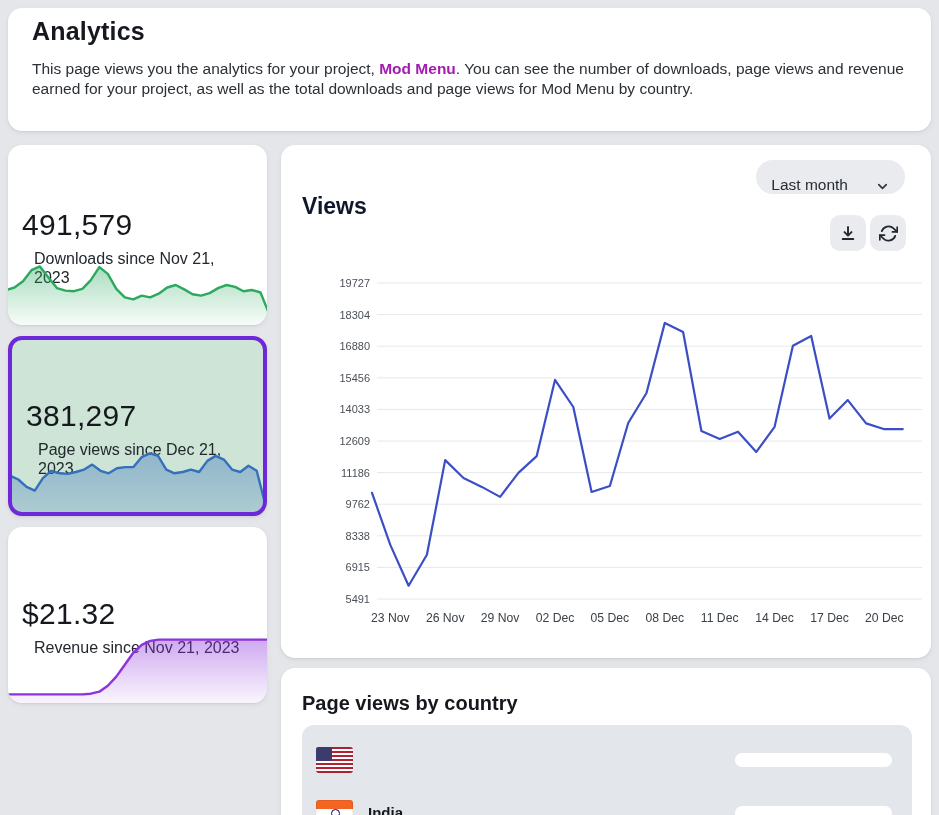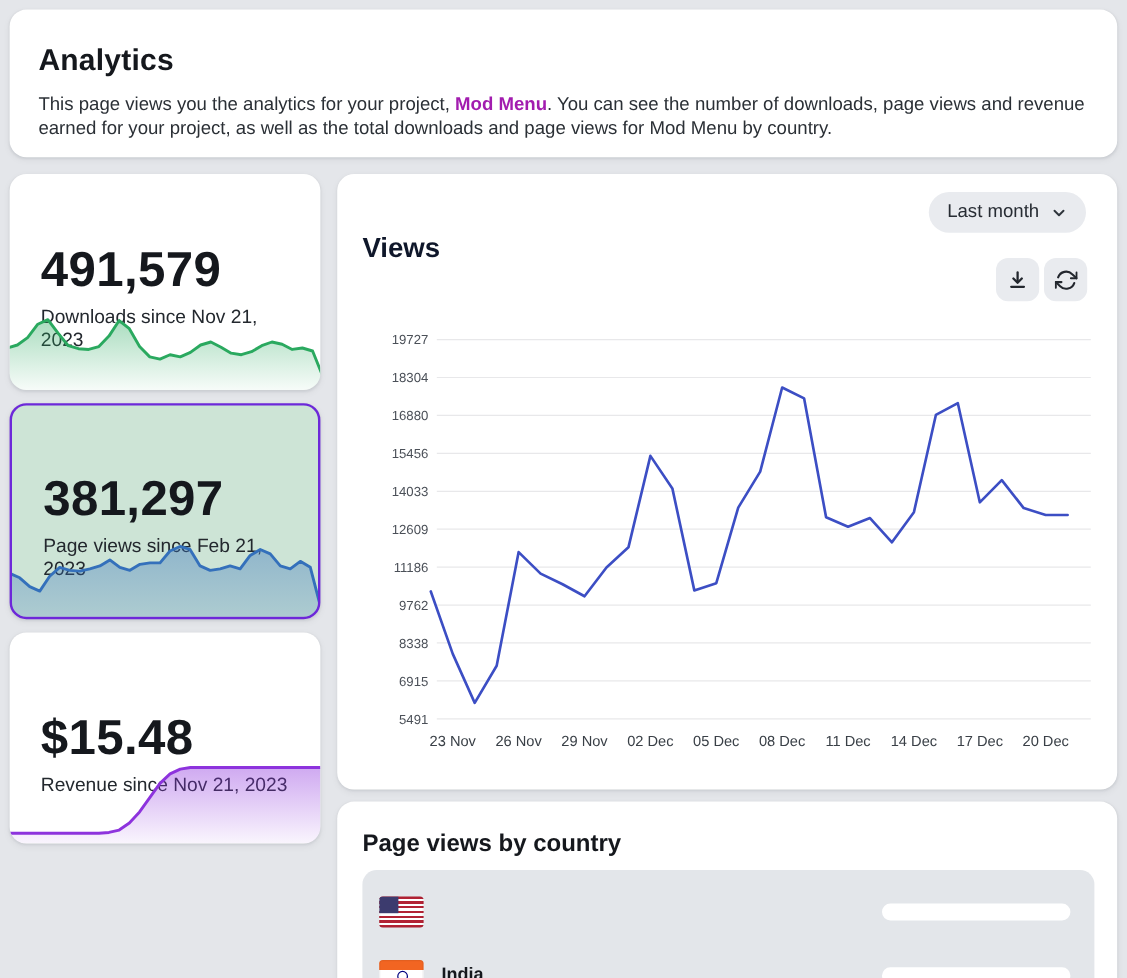--- a/index.html
+++ b/index.html
@@ -12,57 +12,57 @@
   }
   .card {
     position:absolute;
     background:#ffffff;
     border-radius:14px;
     box-shadow:0 1px 2px rgba(20,25,35,.07), 0 2px 6px rgba(20,25,35,.05);
   }
   
   .header-card { left:8px; top:8px; width:923px; height:123px; }
   .header-card h1 {
-    margin:28px 24px 0; font-size:25px; font-weight:800; letter-spacing:.2px; color:#15181d;
+    margin:9px 24px 0; font-size:25px; font-weight:800; letter-spacing:.2px; color:#15181d;
   }
   .header-card p {
     margin:13px 24px 0; font-size:15.5px; line-height:19.5px; color:#2b3036; max-width:886px;
   }
   .header-card b { font-weight:700; color:#a21caf; }
   
   .stat-card {
     position:absolute; left:8px; width:259px; height:180px;
     background:#ffffff; border:none; border-radius:14px; overflow:hidden;
     box-shadow:0 1px 2px rgba(20,25,35,.07), 0 2px 6px rgba(20,25,35,.05);
     text-align:left; font-family:inherit; cursor:pointer; display:block; padding:0;
   }
   #stat-downloads { top:145px; }
-  #stat-pageviews { top:336px; background:#cde4d6; border:2px solid #6d28d9; }
+  #stat-pageviews { top:336px; background:#cde4d6; border:4px solid #6d28d9; }
   #stat-revenue   { top:527px; height:176px; }
-  .stat-value { margin:24px 26px 0; font-size:41px; font-weight:700; letter-spacing:.3px; color:#15181d; }
+  .stat-value { margin:24px 14px 0; font-size:30px; font-weight:400; letter-spacing:.3px; color:#15181d; }
   .stat-label { margin:7px 26px 0; font-size:16px; line-height:19px; color:#23282e; max-width:210px; }
   .spark { position:absolute; left:0; bottom:0; width:100%; height:72px; display:block; }
   #spark-revenue { height:76px; }
   
   .views-card { left:281px; top:145px; width:650px; height:513px; }
   .range-pill {
     position:absolute; top:15px; right:26px; height:34px; padding:0 15px;
     background:#e9ebef; border:none; border-radius:17px;
     font-family:inherit; font-size:15.5px; font-weight:500; color:#272c33;
-    display:flex; align-items:center; gap:9px; cursor:pointer;
+    display:flex; align-items:flex-end; gap:27px; cursor:pointer;
   }
   .views-title { position:absolute; left:21px; top:48px; font-size:23px; font-weight:800; color:#0f172a; }
   .icon-btn {
     position:absolute; top:70px; width:36px; height:36px;
     background:#e9ebef; border:none; border-radius:10px;
     display:flex; align-items:center; justify-content:center; cursor:pointer;
   }
   #btn-download { right:65px; }
   #btn-refresh  { right:25px; }
-  .chart-wrap { position:absolute; left:28px; top:125px; width:606px; height:365px; }
+  .chart-wrap { position:absolute; left:41px; top:125px; width:606px; height:365px; }
   
   .country-card { left:281px; top:668px; width:650px; height:330px; }
   .country-title { margin:24px 0 0 21px; font-size:20px; font-weight:800; color:#15181d; }
   .country-list {
     position:absolute; left:21px; top:57px; width:610px; height:250px;
     background:#e3e6ea; border-radius:12px; padding:8px 0;
   }
   .country-row { position:relative; height:53px; display:flex; align-items:center; padding:0 20px 0 14px; }
   .flag { width:37px; height:26px; border-radius:3px; margin-right:15px; flex:none; position:relative; overflow:hidden; box-shadow:0 0 0 1px rgba(0,0,0,.06) inset; }
   .flag-us { background:repeating-linear-gradient(180deg,#b22234 0 2px,#ffffff 2px 4px); }
@@ -96,35 +96,35 @@
           <stop offset="1" stop-color="#2aa95f" stop-opacity="0.02"></stop>
         </linearGradient>
       </defs>
       <path d="M-2.0 37.0 L6.5 34.5 L15.0 28.3 L23.5 17.2 L31.9 13.4 L40.4 24.6 L48.9 35.1 L57.4 37.6 L65.9 38.2 L74.4 35.8 L82.8 27.1 L91.3 14.1 L99.8 20.9 L108.3 35.8 L116.8 44.4 L125.3 46.3 L133.7 42.6 L142.2 44.4 L150.7 40.7 L159.2 34.5 L167.7 32.0 L176.2 36.4 L184.6 41.3 L193.1 42.6 L201.6 40.1 L210.1 35.1 L218.6 32.0 L227.1 33.9 L235.5 38.2 L244.0 37.0 L252.5 39.5 L261.0 60.6 L261 75 L-2 75 Z" fill="url(#spark-downloads-g)" stroke="none"></path>
       <path d="M-2.0 37.0 L6.5 34.5 L15.0 28.3 L23.5 17.2 L31.9 13.4 L40.4 24.6 L48.9 35.1 L57.4 37.6 L65.9 38.2 L74.4 35.8 L82.8 27.1 L91.3 14.1 L99.8 20.9 L108.3 35.8 L116.8 44.4 L125.3 46.3 L133.7 42.6 L142.2 44.4 L150.7 40.7 L159.2 34.5 L167.7 32.0 L176.2 36.4 L184.6 41.3 L193.1 42.6 L201.6 40.1 L210.1 35.1 L218.6 32.0 L227.1 33.9 L235.5 38.2 L244.0 37.0 L252.5 39.5 L261.0 60.6" fill="none" stroke="#2aa95f" stroke-width="2.4" vector-effect="non-scaling-stroke" stroke-linejoin="round" stroke-linecap="round"></path>
     </svg>
 </button>
 
 <button class="stat-card" id="stat-pageviews">
   <div class="stat-value">381,297</div>
-  <div class="stat-label">Page views since Feb 21, 2023</div>
+  <div class="stat-label">Page views since Dec 21, 2023</div>
   <svg class="spark" id="spark-pageviews" viewBox="0 0 259 72" preserveAspectRatio="none">
       <defs>
         <linearGradient id="spark-pageviews-g" x1="0" y1="0" x2="0" y2="1">
           <stop offset="0" stop-color="#3470bb" stop-opacity="0.4"></stop>
           <stop offset="1" stop-color="#3470bb" stop-opacity="0.2"></stop>
         </linearGradient>
       </defs>
       <path d="M-2.0 35.8 L6.5 39.5 L15.0 46.9 L23.5 50.6 L31.9 38.2 L40.4 30.8 L48.9 33.3 L57.4 33.9 L65.9 32.0 L74.4 29.6 L82.8 24.6 L91.3 30.8 L99.8 33.3 L108.3 28.3 L116.8 27.1 L125.3 27.1 L133.7 17.2 L142.2 13.4 L150.7 15.9 L159.2 29.6 L167.7 33.3 L176.2 32.0 L184.6 29.6 L193.1 32.0 L201.6 20.9 L210.1 15.9 L218.6 19.6 L227.1 29.6 L235.5 32.0 L244.0 25.8 L252.5 30.8 L261.0 63.0 L261 75 L-2 75 Z" fill="url(#spark-pageviews-g)" stroke="none"></path>
       <path d="M-2.0 35.8 L6.5 39.5 L15.0 46.9 L23.5 50.6 L31.9 38.2 L40.4 30.8 L48.9 33.3 L57.4 33.9 L65.9 32.0 L74.4 29.6 L82.8 24.6 L91.3 30.8 L99.8 33.3 L108.3 28.3 L116.8 27.1 L125.3 27.1 L133.7 17.2 L142.2 13.4 L150.7 15.9 L159.2 29.6 L167.7 33.3 L176.2 32.0 L184.6 29.6 L193.1 32.0 L201.6 20.9 L210.1 15.9 L218.6 19.6 L227.1 29.6 L235.5 32.0 L244.0 25.8 L252.5 30.8 L261.0 63.0" fill="none" stroke="#3470bb" stroke-width="2.4" vector-effect="non-scaling-stroke" stroke-linejoin="round" stroke-linecap="round"></path>
     </svg>
 </button>
 
 <button class="stat-card" id="stat-revenue">
-  <div class="stat-value">$15.48</div>
+  <div class="stat-value">$21.32</div>
   <div class="stat-label">Revenue since Nov 21, 2023</div>
   <svg class="spark" id="spark-revenue" viewBox="0 0 259 76" preserveAspectRatio="none">
       <defs>
         <linearGradient id="spark-revenue-g" x1="0" y1="0" x2="0" y2="1">
           <stop offset="0" stop-color="#8d33dd" stop-opacity="0.42"></stop>
           <stop offset="1" stop-color="#8d33dd" stop-opacity="0.03"></stop>
         </linearGradient>
       </defs>
       <path d="M-2.0 67.4 L6.5 67.4 L15.0 67.4 L23.5 67.4 L31.9 67.4 L40.4 67.4 L48.9 67.4 L57.4 67.4 L65.9 67.4 L74.4 67.4 L82.8 66.7 L91.3 64.7 L99.8 58.8 L108.3 49.6 L116.8 37.7 L125.3 25.8 L133.7 17.9 L142.2 13.9 L150.7 12.6 L159.2 12.6 L167.7 12.6 L176.2 12.6 L184.6 12.6 L193.1 12.6 L201.6 12.6 L210.1 12.6 L218.6 12.6 L227.1 12.6 L235.5 12.6 L244.0 12.6 L252.5 12.6 L261.0 12.6 L261 79 L-2 79 Z" fill="url(#spark-revenue-g)" stroke="none"></path>
       <path d="M-2.0 67.4 L6.5 67.4 L15.0 67.4 L23.5 67.4 L31.9 67.4 L40.4 67.4 L48.9 67.4 L57.4 67.4 L65.9 67.4 L74.4 67.4 L82.8 66.7 L91.3 64.7 L99.8 58.8 L108.3 49.6 L116.8 37.7 L125.3 25.8 L133.7 17.9 L142.2 13.9 L150.7 12.6 L159.2 12.6 L167.7 12.6 L176.2 12.6 L184.6 12.6 L193.1 12.6 L201.6 12.6 L210.1 12.6 L218.6 12.6 L227.1 12.6 L235.5 12.6 L244.0 12.6 L252.5 12.6 L261.0 12.6" fill="none" stroke="#8d33dd" stroke-width="2.4" vector-effect="non-scaling-stroke" stroke-linejoin="round" stroke-linecap="round"></path>

